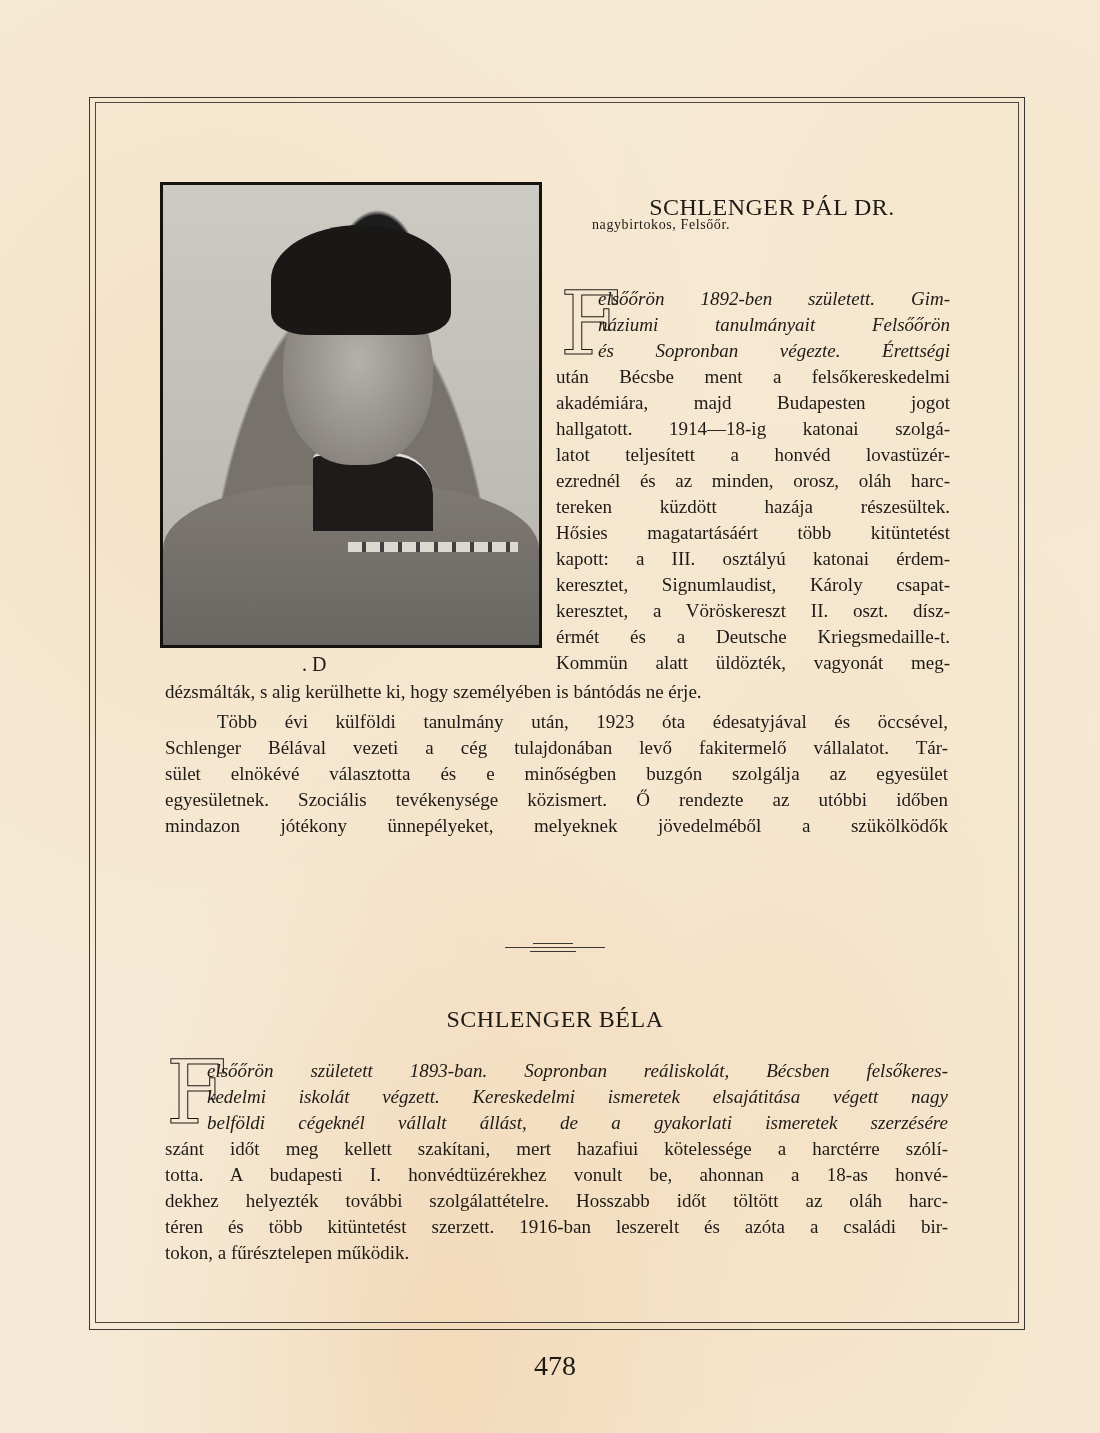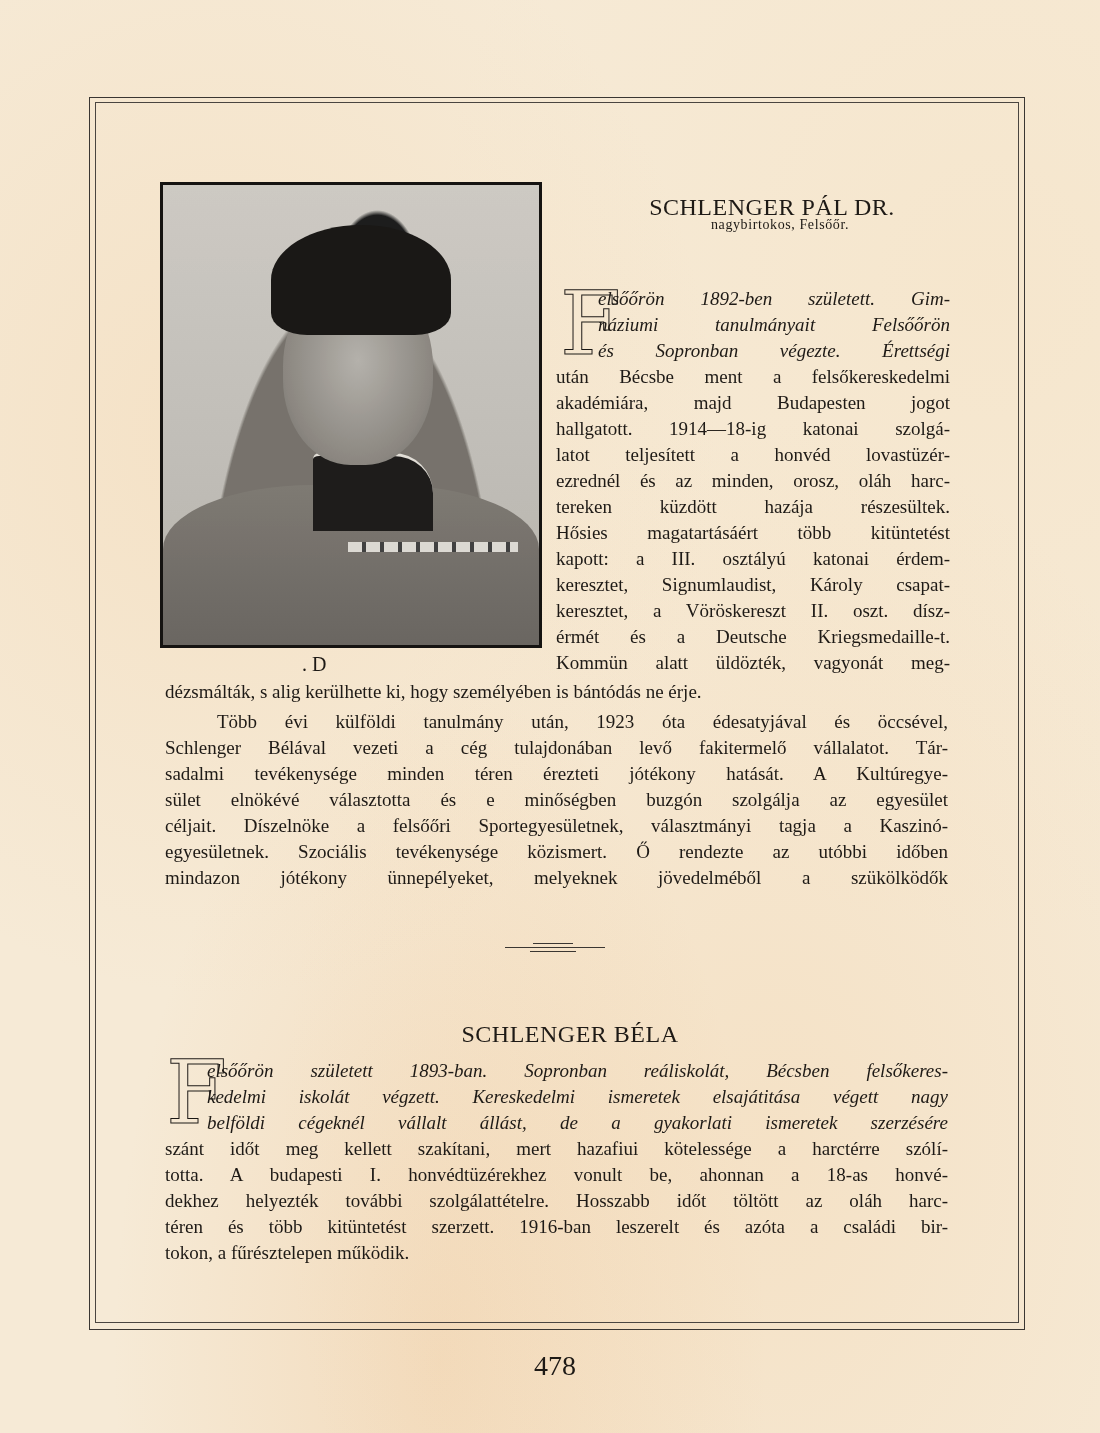--- a/index.html
+++ b/index.html
@@ -93,23 +93,23 @@
       position: absolute;
       left: 560px; top: 182px;
       width: 400px;
       text-align: center;
       font-size: 24px;
       letter-spacing: 0.5px;
       font-weight: normal;
     }
     .subtitle1 {
       position: absolute;
-      left: 580px; top: 217px;
+      left: 592px; top: 217px;
       width: 400px;
-      text-align: center;
+      text-align: left;
       font-size: 14px;
       letter-spacing: 0.6px;
     }
     .body-text {
       font-size: 19px;
       line-height: 26px;
       text-align: justify;
     }
     .col-right {
       position: absolute;
@@ -218,34 +218,32 @@
   <span class="line">érmét és a Deutsche Kriegsmedaille-t.</span>
   <span class="line">Kommün alatt üldözték, vagyonát meg-</span>
 </div>
 
 <div class="full-block para1-tail body-text">
   <span class="line last">dézsmálták, s alig kerülhette ki, hogy személyében is bántódás ne érje.</span>
 </div>
 <div class="full-block para1-cont body-text" style="top:709px">
   <span class="line indent-first">Több évi külföldi tanulmány után, 1923 óta édesatyjával és öccsével,</span>
   <span class="line">Schlenger Bélával vezeti a cég tulajdonában levő fakitermelő vállalatot. Tár-</span>
-  <span class="line">sadalmi tevékenysége minden téren érezteti jótékony hatását. A Kultúregye-</span>
   <span class="line">sület elnökévé választotta és e minőségben buzgón szolgálja az egyesület</span>
-  <span class="line">céljait. Díszelnöke a felsőőri Sportegyesületnek, választmányi tagja a Kaszinó-</span>
   <span class="line">egyesületnek. Szociális tevékenysége közismert. Ő rendezte az utóbbi időben</span>
   <span class="line">mindazon jótékony ünnepélyeket, melyeknek jövedelméből a szükölködők</span>
 </div>
 
 <div class="divider">
   <div class="a"></div>
     <div class="b"></div>
     <div class="c"></div>
 </div>
 
-<h2 class="title2" style="margin:15px;font-weight:normal">SCHLENGER BÉLA</h2>
+<h2 class="title2" style="margin:0;font-weight:normal">SCHLENGER BÉLA</h2>
 <div class="dropcap dropcap-2">F</div>
 <div class="sec2 body-text">
   <span class="line indent-drop">elsőőrön született 1893-ban. Sopronban reáliskolát, Bécsben felsőkeres-</span>
   <span class="line indent-drop">kedelmi iskolát végzett. Kereskedelmi ismeretek elsajátitása végett nagy</span>
   <span class="line indent-drop">belföldi cégeknél vállalt állást, de a gyakorlati ismeretek szerzésére</span>
   <span class="line">szánt időt meg kellett szakítani, mert hazafiui kötelessége a harctérre szólí-</span>
   <span class="line">totta. A budapesti I. honvédtüzérekhez vonult be, ahonnan a 18-as honvé-</span>
   <span class="line">dekhez helyezték további szolgálattételre. Hosszabb időt töltött az oláh harc-</span>
   <span class="line">téren és több kitüntetést szerzett. 1916-ban leszerelt és azóta a családi bir-</span>
   <span class="line last">tokon, a fűrésztelepen működik.</span>

